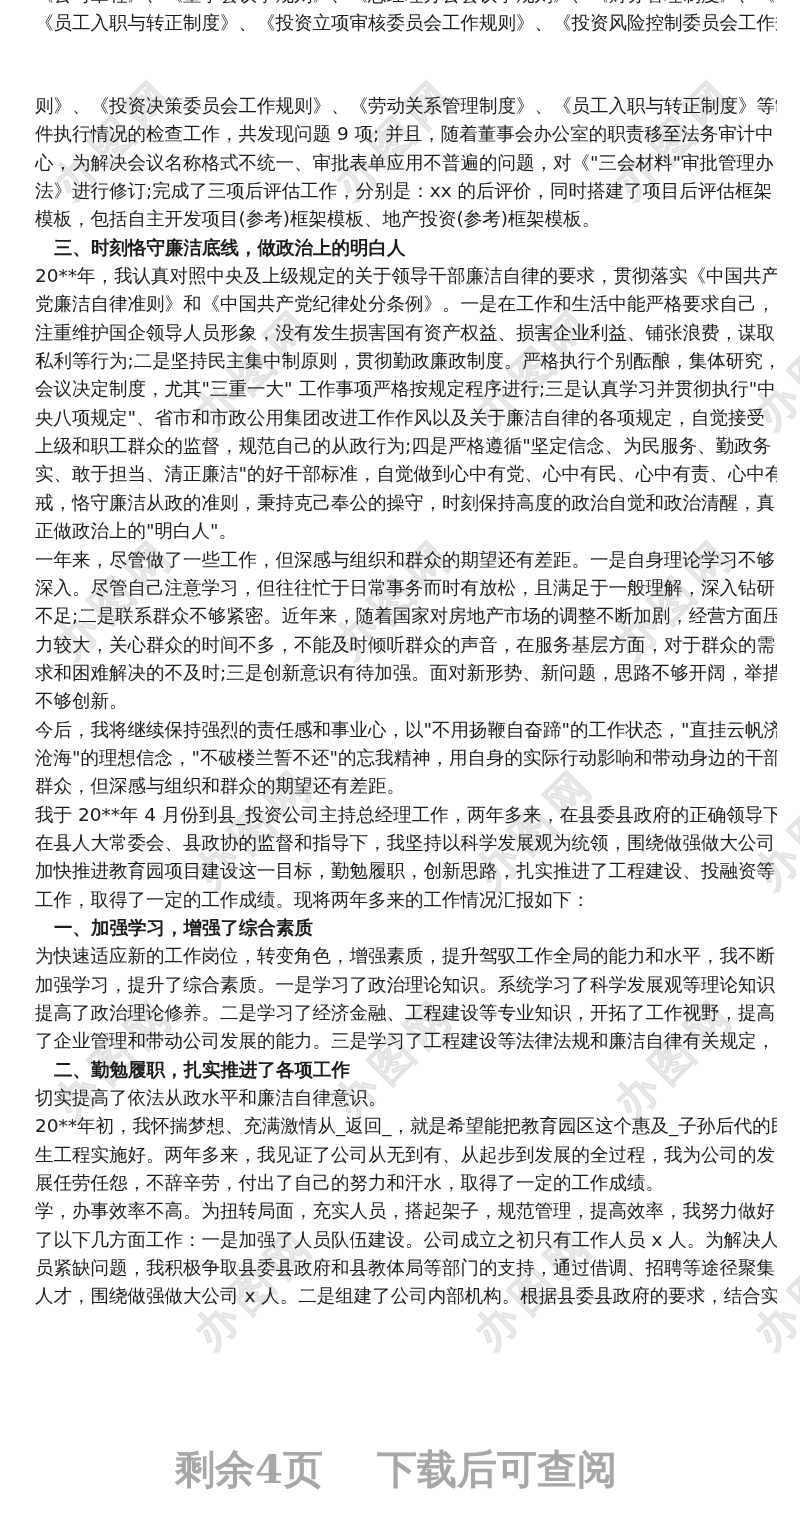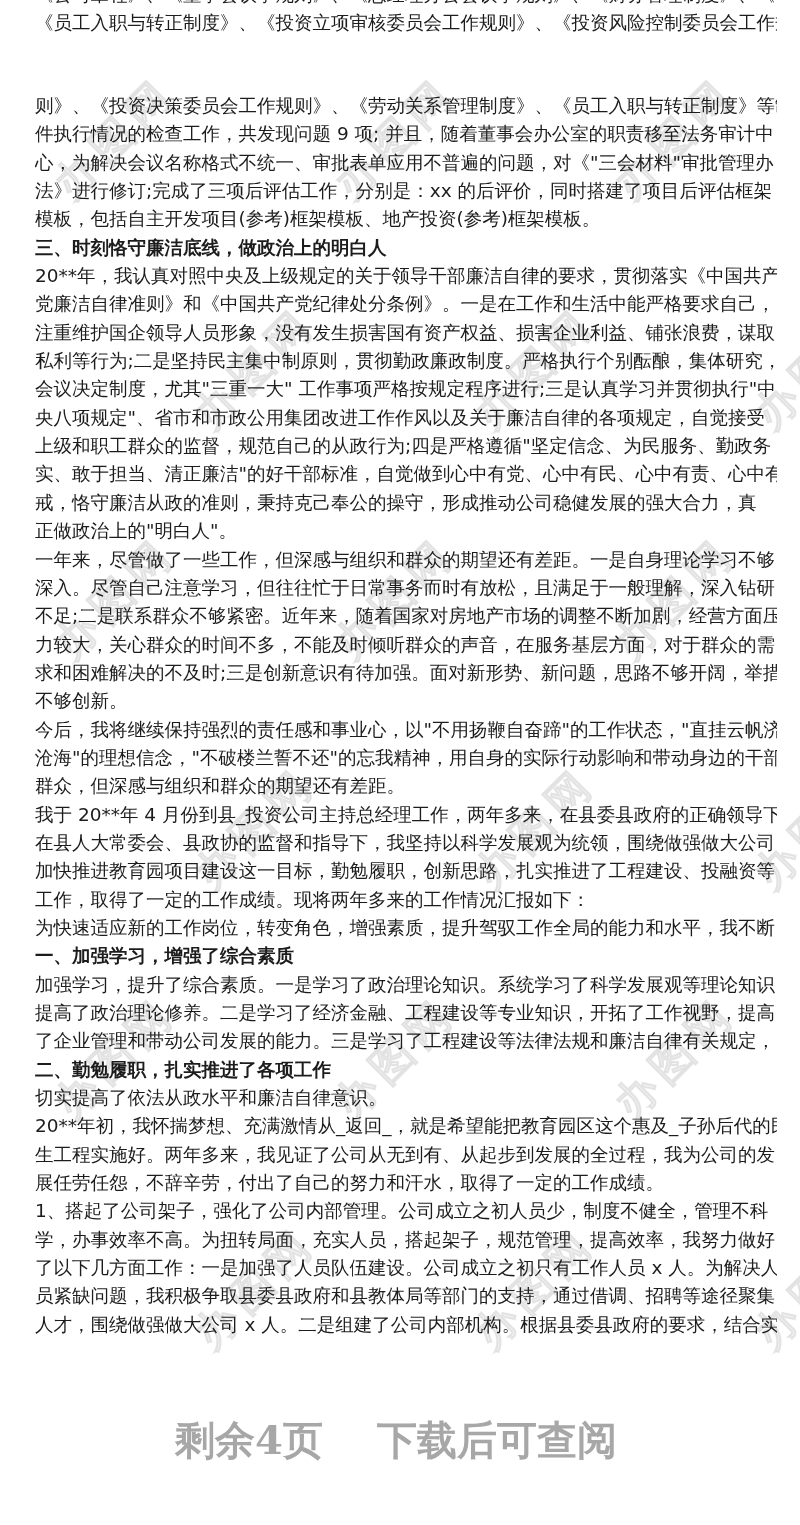--- a/index.html
+++ b/index.html
@@ -21,25 +21,25 @@
   }
 
   
   .textcol { position:absolute; left:35px; width:742px; }
   .frag { top:-19px; }
   .body2 { top:92px; }
   .line {
     height:28.35px; line-height:28.35px; font-size:18.5px;
     white-space:nowrap; overflow:hidden; letter-spacing:0px;
   }
-  .line.bold { font-weight:700; }
+  .line.bold { font-weight:700;margin-left:19px; }
 
   
   .footer {
-    position:absolute; top:1416px; left:0; width:792px;
+    position:absolute; top:1445px; left:0; width:792px;
     text-align:center; font-family:"DejaVu Serif", serif;
     font-weight:bold; font-size:40px; color:#a7a7a7;
     line-height:1.2; white-space:nowrap;
   }
   .footer .gap { display:inline-block; width:54px; }
 </style>
 </head>
 <body>
 
 <div class="page">
@@ -78,46 +78,45 @@
       <div class="line">模板，包括自主开发项目(参考)框架模板、地产投资(参考)框架模板。</div>
       <div class="line bold">三、时刻恪守廉洁底线，做政治上的明白人</div>
       <div class="line">20**年，我认真对照中央及上级规定的关于领导干部廉洁自律的要求，贯彻落实《中国共产</div>
       <div class="line">党廉洁自律准则》和《中国共产党纪律处分条例》。一是在工作和生活中能严格要求自己，</div>
       <div class="line">注重维护国企领导人员形象，没有发生损害国有资产权益、损害企业利益、铺张浪费，谋取</div>
       <div class="line">私利等行为;二是坚持民主集中制原则，贯彻勤政廉政制度。严格执行个别酝酿，集体研究，</div>
       <div class="line">会议决定制度，尤其"三重一大" 工作事项严格按规定程序进行;三是认真学习并贯彻执行"中</div>
       <div class="line">央八项规定"、省市和市政公用集团改进工作作风以及关于廉洁自律的各项规定，自觉接受</div>
       <div class="line">上级和职工群众的监督，规范自己的从政行为;四是严格遵循"坚定信念、为民服务、勤政务</div>
       <div class="line">实、敢于担当、清正廉洁"的好干部标准，自觉做到心中有党、心中有民、心中有责、心中有</div>
-      <div class="line">戒，恪守廉洁从政的准则，秉持克己奉公的操守，形成推动公司稳健发展的强大合力，真</div>
+      <div class="line">戒，恪守廉洁从政的准则，秉持克己奉公的操守，时刻保持高度的政治自觉和政治清醒，真</div>
       <div class="line">正做政治上的"明白人"。</div>
       <div class="line">一年来，尽管做了一些工作，但深感与组织和群众的期望还有差距。一是自身理论学习不够</div>
       <div class="line">深入。尽管自己注意学习，但往往忙于日常事务而时有放松，且满足于一般理解，深入钻研</div>
       <div class="line">不足;二是联系群众不够紧密。近年来，随着国家对房地产市场的调整不断加剧，经营方面压</div>
       <div class="line">力较大，关心群众的时间不多，不能及时倾听群众的声音，在服务基层方面，对于群众的需</div>
       <div class="line">求和困难解决的不及时;三是创新意识有待加强。面对新形势、新问题，思路不够开阔，举措</div>
       <div class="line">不够创新。</div>
       <div class="line">今后，我将继续保持强烈的责任感和事业心，以"不用扬鞭自奋蹄"的工作状态，"直挂云帆济</div>
       <div class="line">沧海"的理想信念，"不破楼兰誓不还"的忘我精神，用自身的实际行动影响和带动身边的干部</div>
       <div class="line">群众，但深感与组织和群众的期望还有差距。</div>
       <div class="line">我于 20**年 4 月份到县_投资公司主持总经理工作，两年多来，在县委县政府的正确领导下，</div>
       <div class="line">在县人大常委会、县政协的监督和指导下，我坚持以科学发展观为统领，围绕做强做大公司，</div>
       <div class="line">加快推进教育园项目建设这一目标，勤勉履职，创新思路，扎实推进了工程建设、投融资等</div>
       <div class="line">工作，取得了一定的工作成绩。现将两年多来的工作情况汇报如下：</div>
+      <div class="line bold">一、加强学习，增强了综合素质</div>
       <div class="line">为快速适应新的工作岗位，转变角色，增强素质，提升驾驭工作全局的能力和水平，我不断</div>
-      <div class="line bold">一、加强学习，增强了综合素质</div>
       <div class="line">加强学习，提升了综合素质。一是学习了政治理论知识。系统学习了科学发展观等理论知识，</div>
       <div class="line">提高了政治理论修养。二是学习了经济金融、工程建设等专业知识，开拓了工作视野，提高</div>
       <div class="line">了企业管理和带动公司发展的能力。三是学习了工程建设等法律法规和廉洁自律有关规定，</div>
       <div class="line bold">二、勤勉履职，扎实推进了各项工作</div>
       <div class="line">切实提高了依法从政水平和廉洁自律意识。</div>
       <div class="line">20**年初，我怀揣梦想、充满激情从_返回_，就是希望能把教育园区这个惠及_子孙后代的民</div>
       <div class="line">生工程实施好。两年多来，我见证了公司从无到有、从起步到发展的全过程，我为公司的发</div>
       <div class="line">展任劳任怨，不辞辛劳，付出了自己的努力和汗水，取得了一定的工作成绩。</div>
-      <div class="line">1、搭起了公司架子，强化了公司内部管理。公司成立之初人员少，制度不健全，管理不科</div>
       <div class="line">学，办事效率不高。为扭转局面，充实人员，搭起架子，规范管理，提高效率，我努力做好</div>
       <div class="line">了以下几方面工作：一是加强了人员队伍建设。公司成立之初只有工作人员 x 人。为解决人</div>
       <div class="line">员紧缺问题，我积极争取县委县政府和县教体局等部门的支持，通过借调、招聘等途径聚集</div>
       <div class="line">人才，围绕做强做大公司 x 人。二是组建了公司内部机构。根据县委县政府的要求，结合实际</div>
     </div>
 
   <div class="footer">
     <span>剩余4页</span><span class="gap"></span><span>下载后可查阅</span>
   </div>
 

